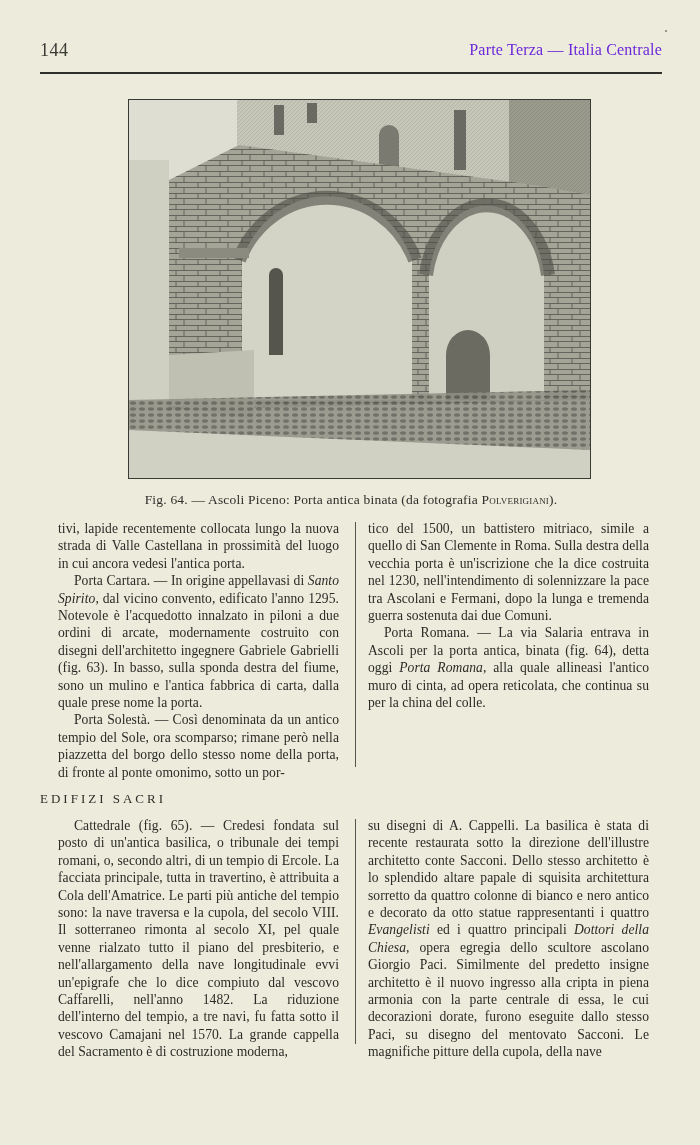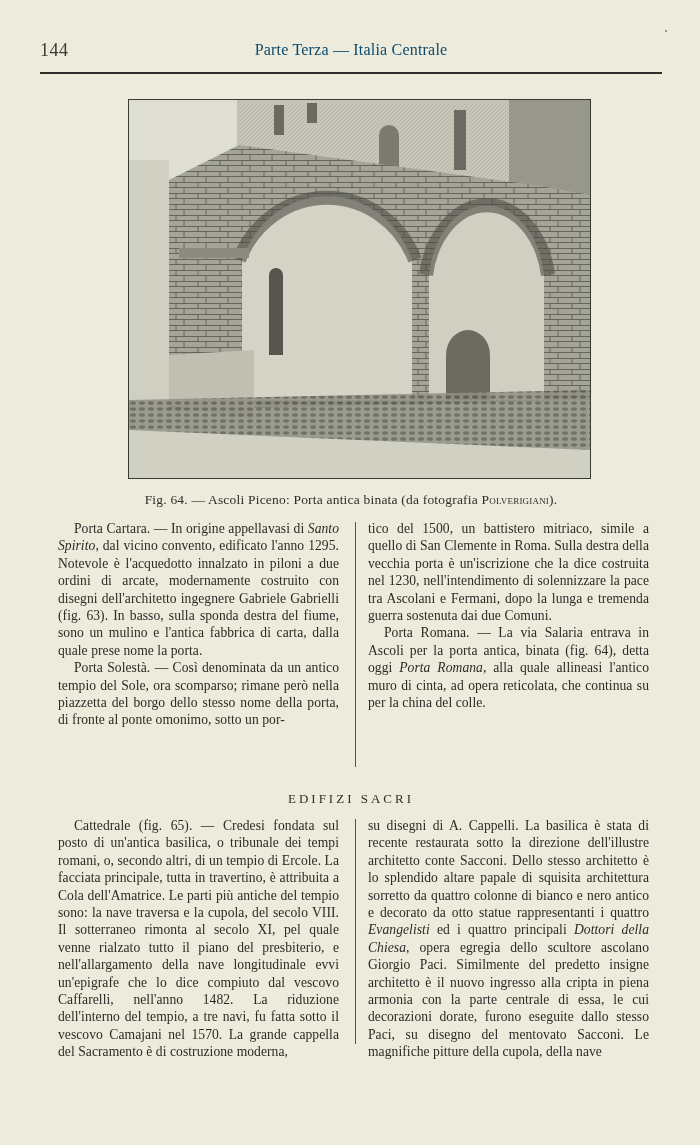--- a/index.html
+++ b/index.html
@@ -7,39 +7,39 @@
     width:700px; height:1145px; overflow:hidden;
     background:#ecebdc;
     font-family:"Liberation Serif", "DejaVu Serif", serif;
     color:#2a2a26;
     position:relative;
   }
   .page { position:absolute; left:0; top:0; width:700px; height:875px; }
 
   .header { position:absolute; left:40px; top:40px; width:622px; height:26px; }
   .page-number { position:absolute; left:0; top:0; font-size:18px; letter-spacing:0.5px; color:#3a3a35; }
-  .running-title { position:absolute; left:0; right:0; top:1px; text-align:center; font-size:16px; letter-spacing:0.2px; color:#0c4a6e; font-family:"Liberation Sans Narrow","Liberation Serif",serif; }
+  .running-title { position:absolute; left:0; right:0; top:1px; text-align:right; font-size:16px; letter-spacing:0.2px; color:#6d28d9; font-family:"Liberation Sans Narrow","Liberation Serif",serif; }
   .header-rule { position:absolute; left:40px; top:72px; width:622px; height:2px; background:#2e2e2a; }
 
   .figure { position:absolute; left:128px; top:99px; width:461px; height:378px; border:1px solid #3a3a35; background:#dcdccf; overflow:hidden; }
   .figure svg { width:100%; height:100%; display:block; }
   .caption { position:absolute; left:40px; width:622px; top:492px; text-align:center; font-size:13.5px; color:#2e2e2a; letter-spacing:0.2px; }
   .caption .sc { font-variant:small-caps; }
 
   .col { position:absolute; font-size:13.6px; line-height:17.4px; text-align:justify; color:#2b2b27; letter-spacing:0.05px; }
   .col p { margin:0; }
   .col p.ind { text-indent:16px; }
   .col b { font-weight:normal; }
   .col i { font-style:italic; }
   .left-top { left:58px; top:520px; width:281px; }
   .right-top { left:368px; top:520px; width:281px; }
   .col-divider { position:absolute; width:1px; background:#55554e; }
   .div-top { left:355px; top:522px; height:245px; }
 
-  .section-heading { position:absolute; left:40px; width:622px; top:791px; text-align:center; font-size:13px; letter-spacing:3px; color:#2e2e2a; }
+  .section-heading { position:absolute; left:40px; width:622px; top:791px; font-size:13px; letter-spacing:3px; color:#2e2e2a; }
 
   .left-bot { left:58px; top:817px; width:281px; }
   .right-bot { left:368px; top:817px; width:281px; }
   .div-bot { left:355px; top:819px; height:225px; }
 
   .speck { position:absolute; left:665px; top:30px; width:2px; height:2px; background:#777; border-radius:1px; }
 </style>
 </head>
 <body>
 
@@ -89,20 +89,21 @@
       <path d="M0 300 L461 290 L461 378 L0 378 Z" fill="url(#cobble)" opacity="0.85"></path>
       <path d="M0 330 L461 350 L461 378 L0 378 Z" fill="#d0d0c3"></path>
     </svg>
   </div>
 
   <div class="caption">
     <span>Fig. 64. — Ascoli Piceno: Porta antica binata (da fotografia </span><span class="sc">Polverigiani</span><span>).</span>
   </div>
 
   <div class="col left-top">
+      <p><span>tivi, lapide recentemente collocata lungo la nuova strada di Valle Castellana in prossimità del luogo in cui ancora vedesi l'antica porta.</span></p>
       <p class="ind"><b>Porta Cartara.</b><span> — In origine appellavasi di </span><i>Santo Spirito</i><span>, dal vicino convento, edificato l'anno 1295. Notevole è l'acquedotto innalzato in piloni a due ordini di arcate, modernamente costruito con disegni dell'architetto ingegnere Gabriele Gabrielli (fig. 63). In basso, sulla sponda destra del fiume, sono un mulino e l'antica fabbrica di carta, dalla quale prese nome la porta.</span></p>
       <p class="ind"><b>Porta Solestà.</b><span> — Così denominata da un antico tempio del Sole, ora scomparso; rimane però nella piazzetta del borgo dello stesso nome della porta, di fronte al ponte omonimo, sotto un por-</span></p>
     </div>
   <div class="col-divider div-top"></div>
   <div class="col right-top">
       <p><span>tico del 1500, un battistero mitriaco, simile a quello di San Clemente in Roma. Sulla destra della vecchia porta è un'iscrizione che la dice costruita nel 1230, nell'intendimento di solennizzare la pace tra Ascolani e Fermani, dopo la lunga e tremenda guerra sostenuta dai due Comuni.</span></p>
       <p class="ind"><b>Porta Romana.</b><span> — La via Salaria entrava in Ascoli per la porta antica, binata (fig. 64), detta oggi </span><i>Porta Romana</i><span>, alla quale allineasi l'antico muro di cinta, ad opera reticolata, che continua su per la china del colle.</span></p>
     </div>
 
   <div class="section-heading">EDIFIZI SACRI</div>

